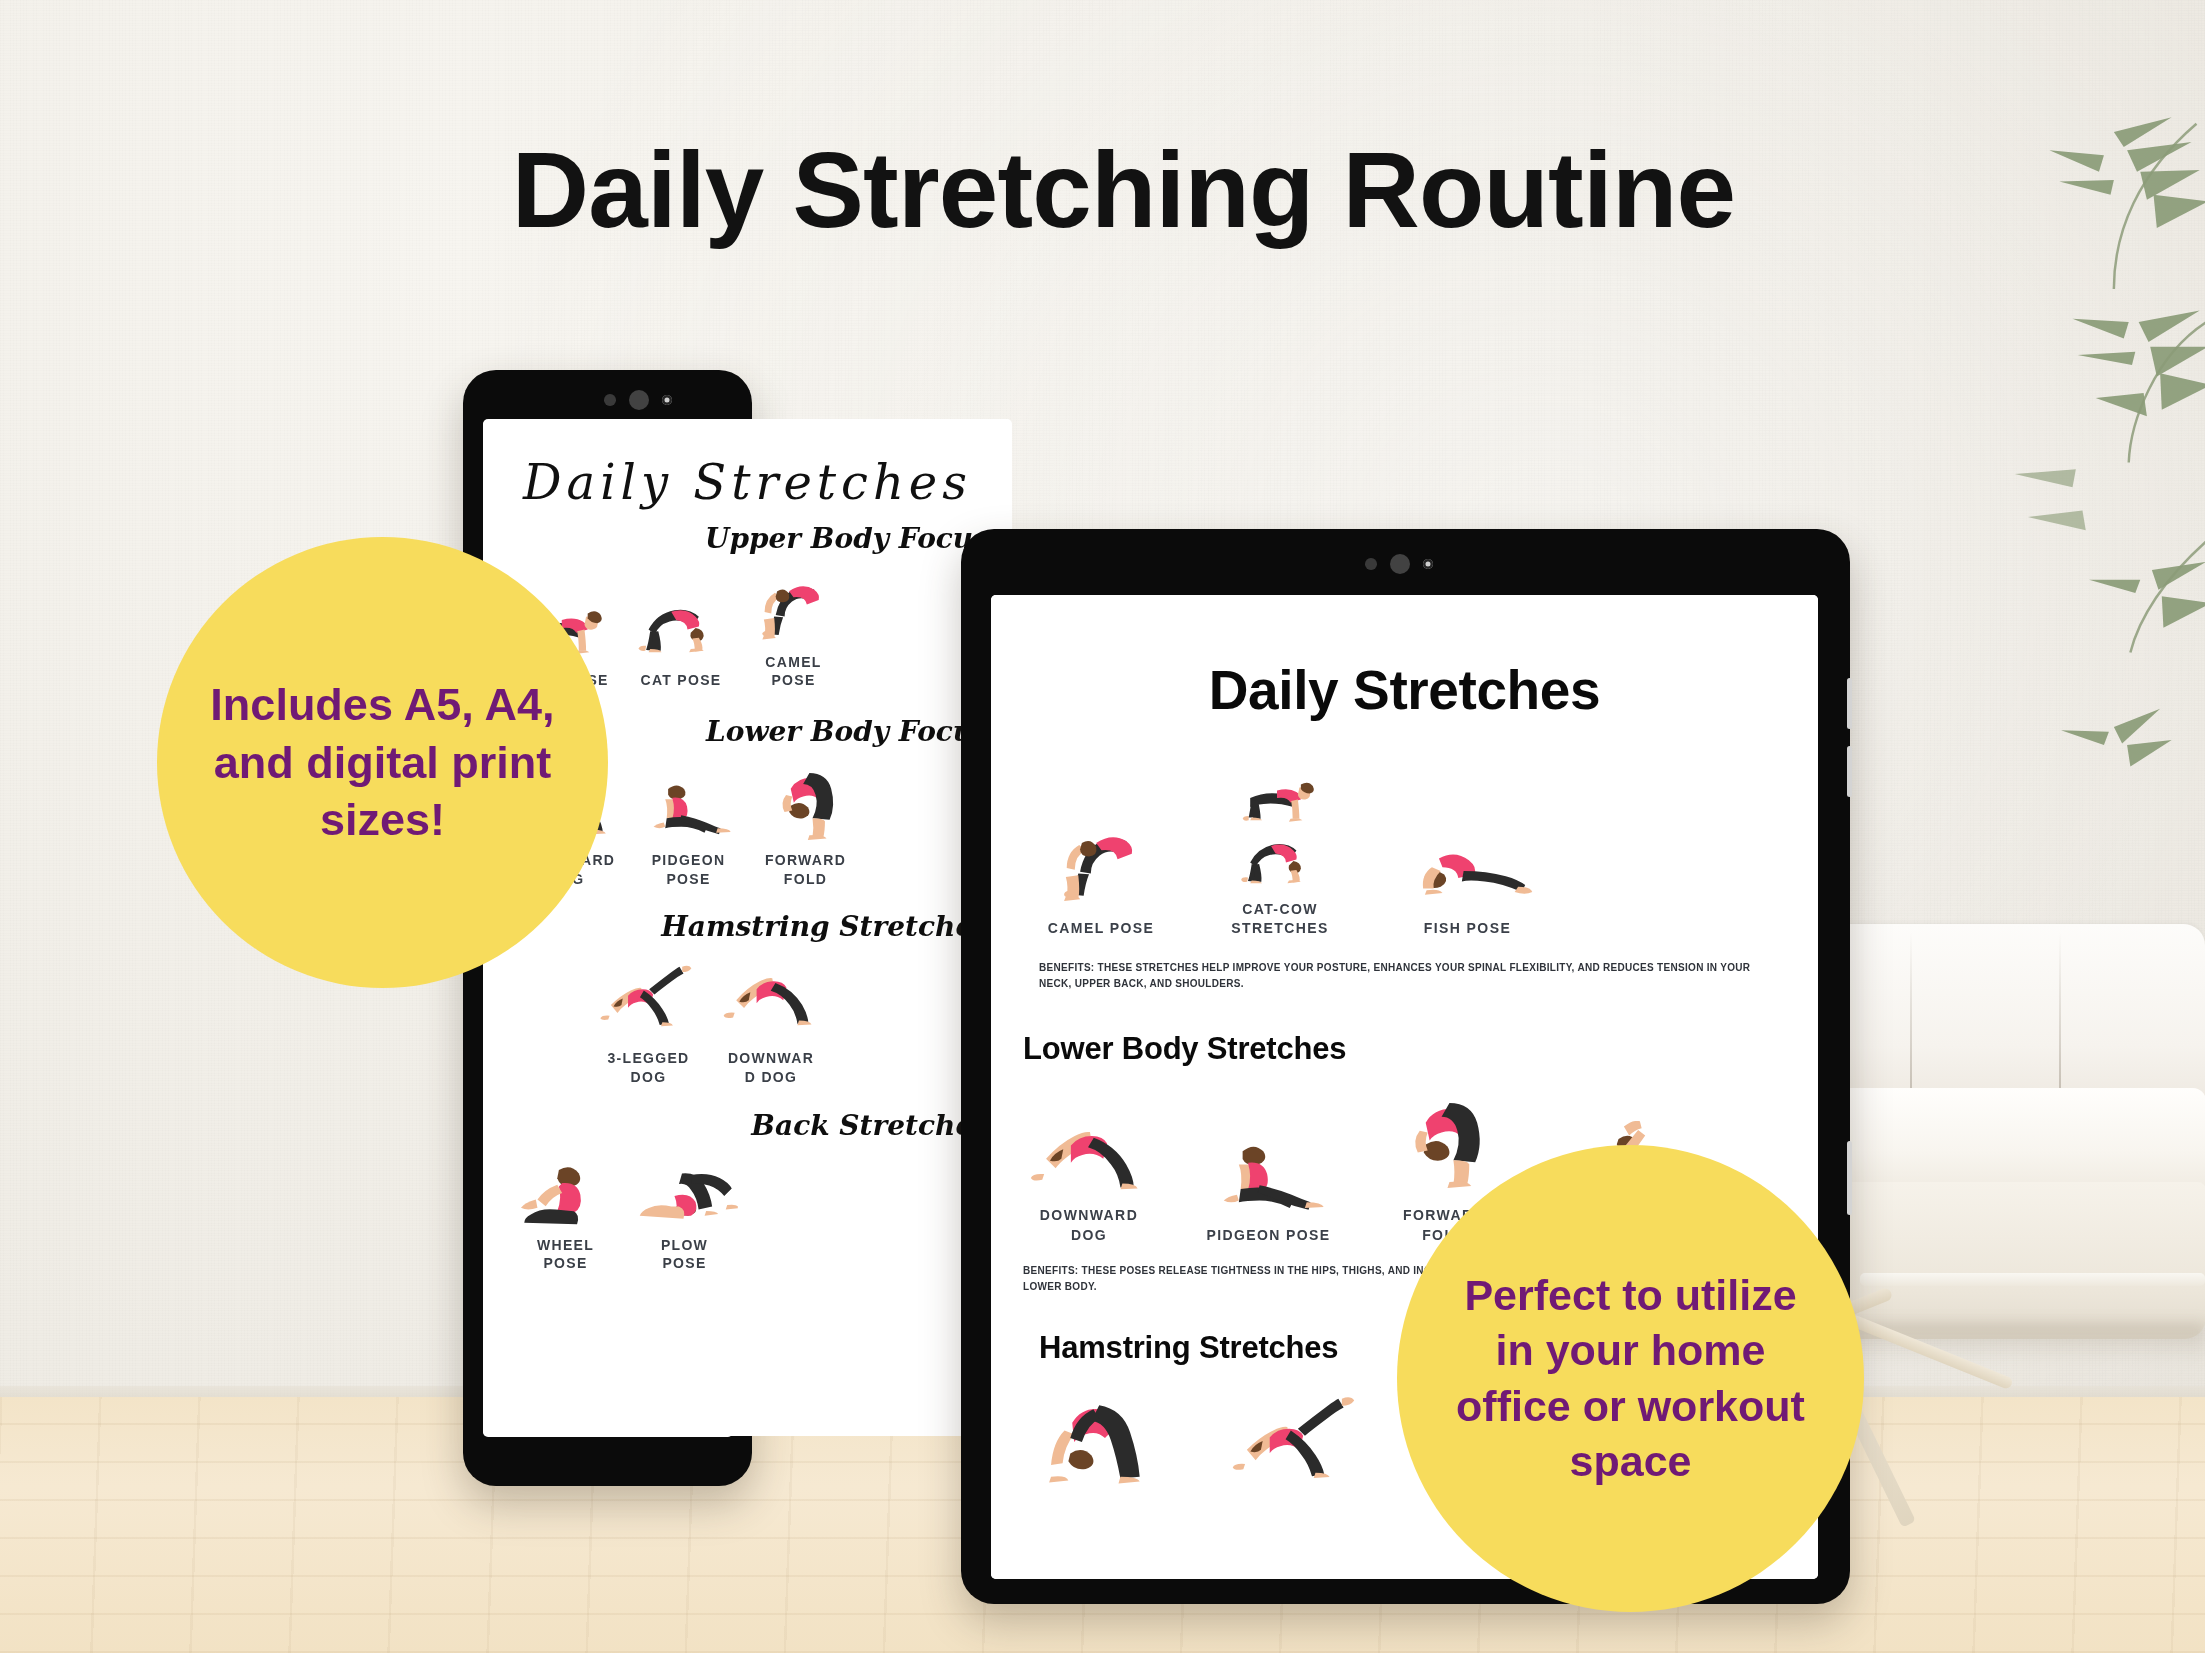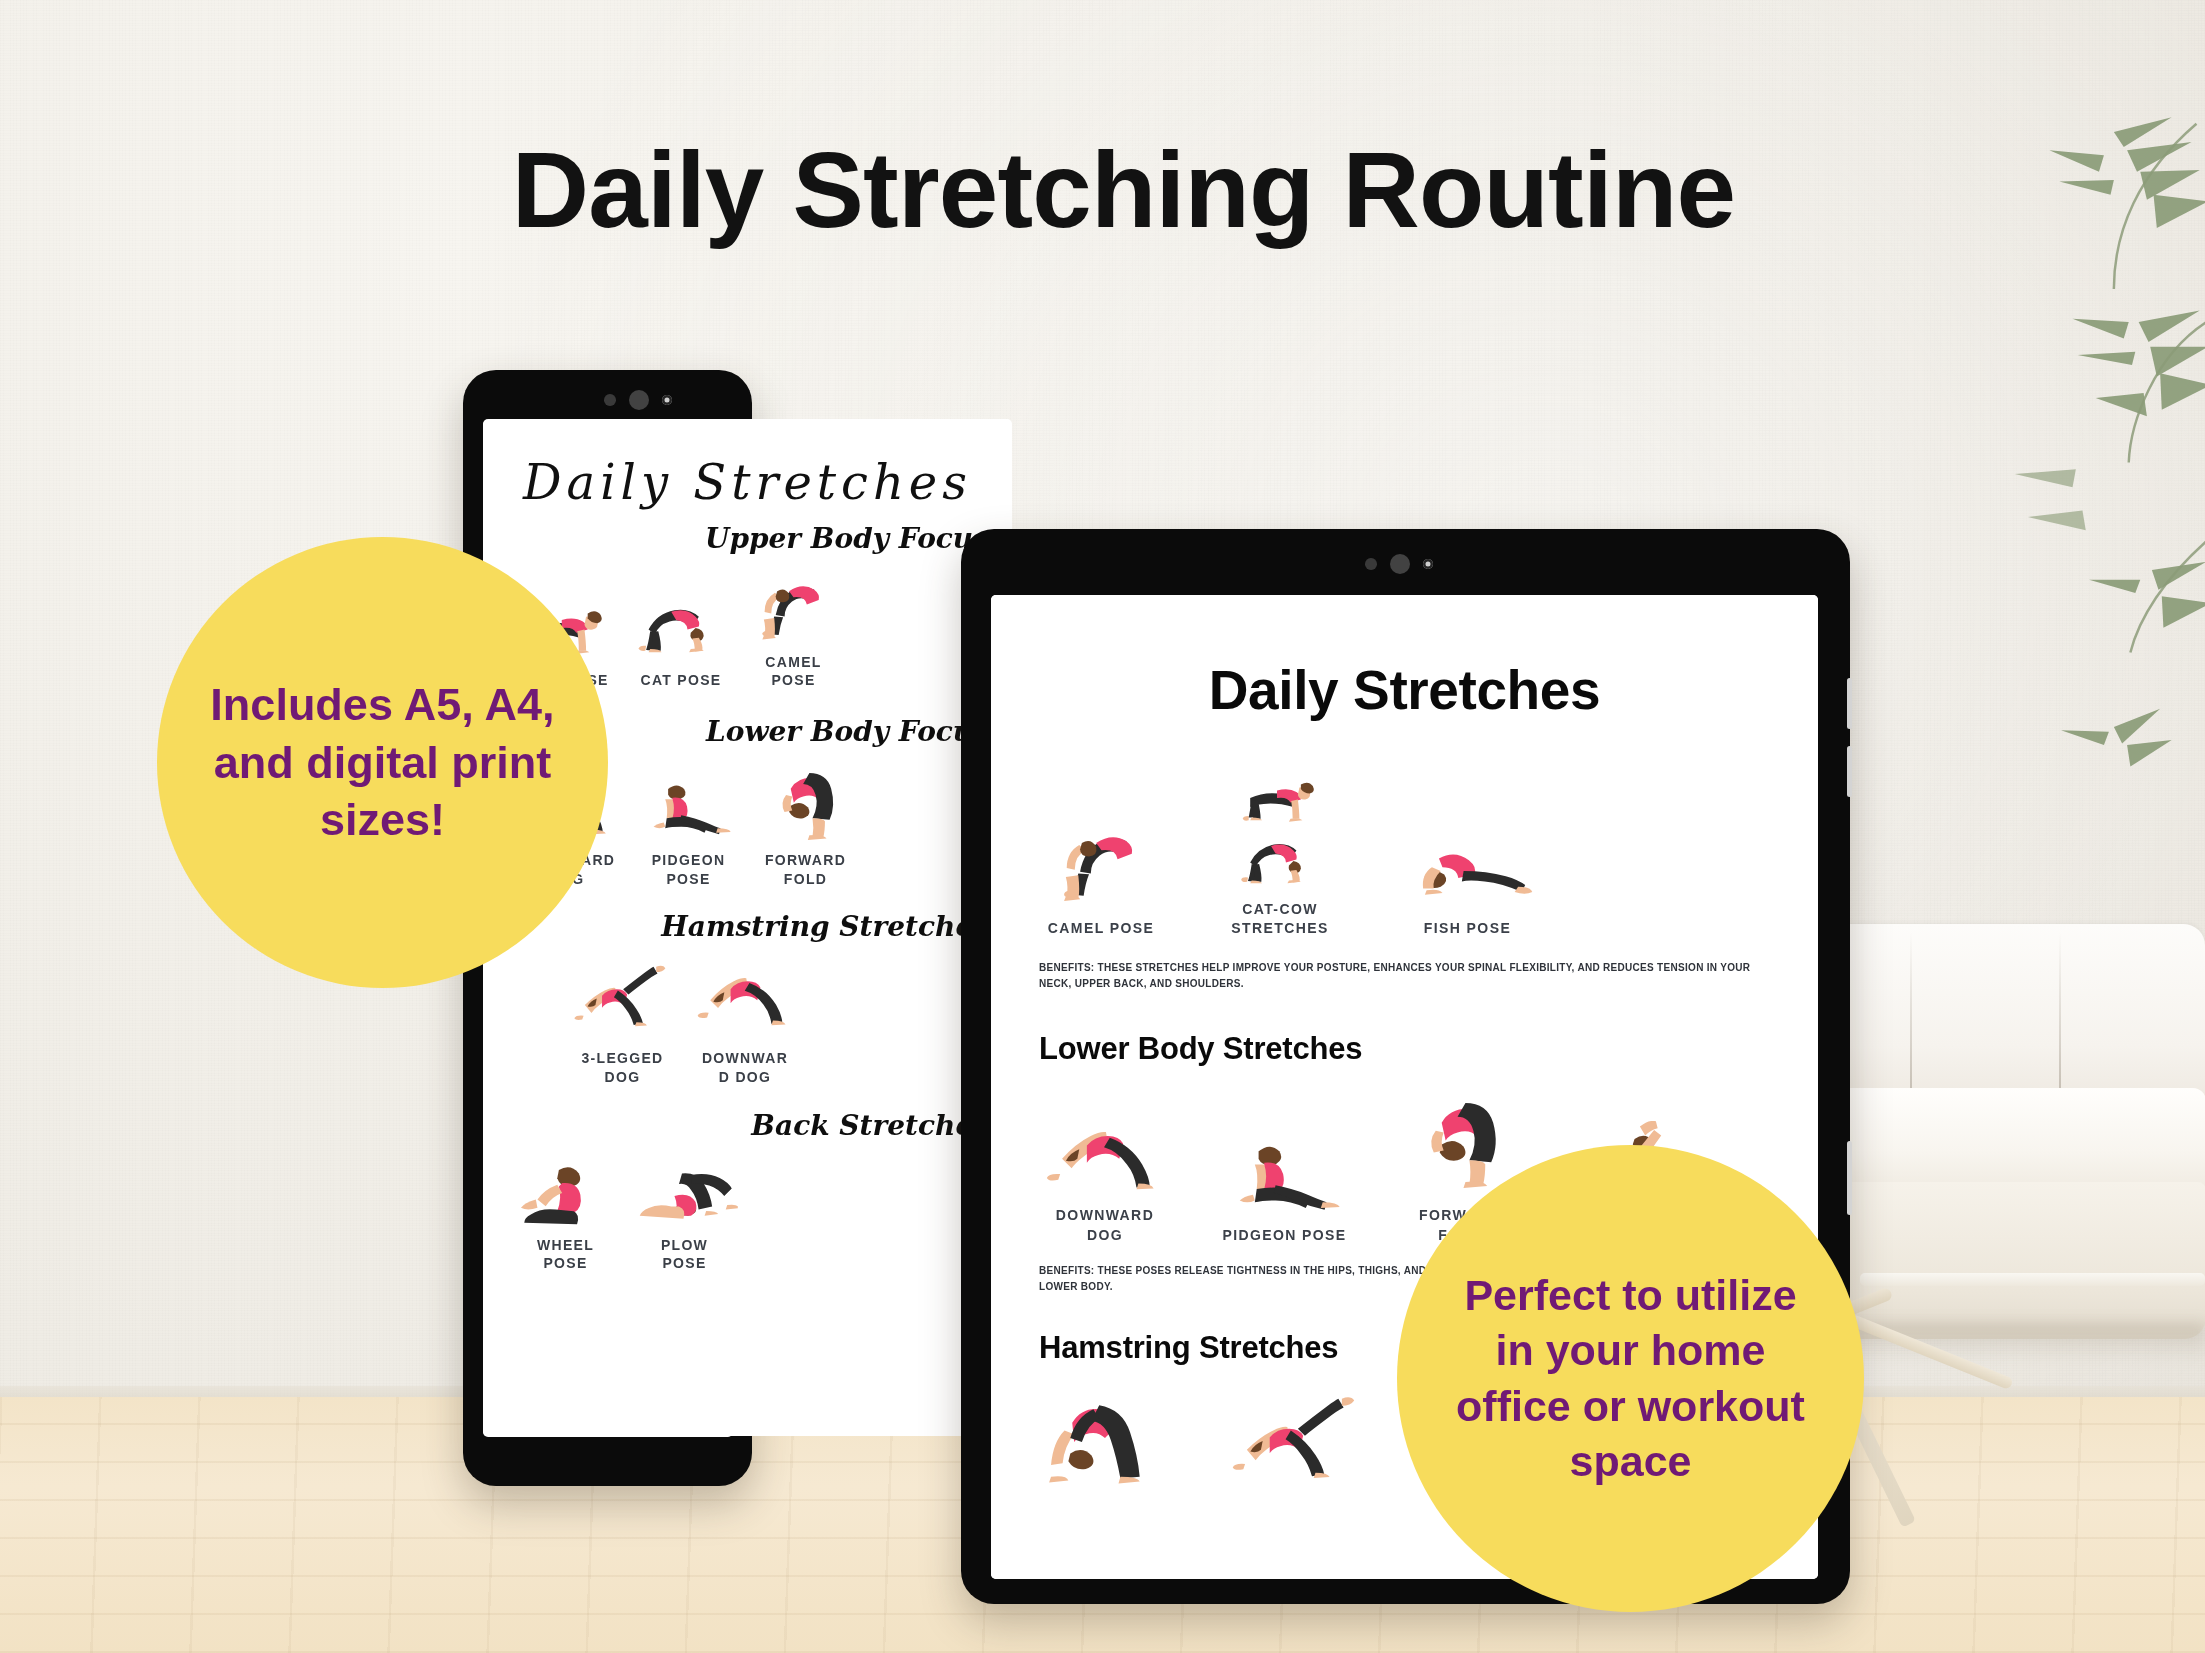--- a/index.html
+++ b/index.html
@@ -463,21 +463,21 @@
         <svg width="79" height="86" style="margin-bottom:-6.6px" viewBox="0 0 96 104">
             <use href="#art-forwardfold"></use>
           </svg>
         <div class="pose-label" style="width:91px">FORWARD FOLD</div>
       </div>
     </div>
   </div>
 
   <div style="margin-top:21.5px;">
     <div class="script-section" style="padding-right:23px;">Hamstring Stretches</div>
-    <div class="pose-row" style="margin-top:15px;padding-left:90px;gap:21.5px;">
+    <div class="pose-row" style="margin-top:15px;padding-left:116px;gap:21.5px;">
       <div class="pose-cell">
         <svg width="99" height="81" viewBox="0 0 120 98">
             <use href="#art-threeleg"></use>
           </svg>
         <div class="pose-label" style="width:91px">3-LEGGED DOG</div>
       </div>
       <div class="pose-cell">
         <svg width="103" height="74" style="margin-bottom:5px" viewBox="0 0 124 90">
             <use href="#art-downdog"></use>
           </svg>
@@ -543,21 +543,21 @@
           <div class="f-cell" style="width:141px">
             <svg width="132" height="66" style="margin-bottom:8.3px" viewBox="0 0 160 80">
                 <use href="#art-fish"></use>
               </svg>
             <div class="f-label">FISH POSE</div>
           </div>
         </div>
         <div class="f-benefit" style="margin-top:21.5px;width:728px;">BENEFITS: THESE STRETCHES HELP IMPROVE YOUR POSTURE, ENHANCES YOUR SPINAL FLEXIBILITY, AND REDUCES TENSION IN YOUR NECK, UPPER BACK, AND SHOULDERS.</div>
       </div>
 
-      <div style="margin:40px 0 0 48px;">
+      <div style="margin:40px 0 0 32px;">
         <div class="f-section">Lower Body Stretches</div>
         <div class="f-row" style="margin-top:21.5px;gap:43px;">
           <div class="f-cell" style="width:132px">
             <svg width="124" height="86" viewBox="0 0 150 104">
                 <use href="#art-downdog"></use>
               </svg>
             <div class="f-label" style="width:116px">DOWNWARD DOG</div>
           </div>
           <div class="f-cell" style="width:141px">
             <svg width="132" height="86" viewBox="0 0 160 104">

